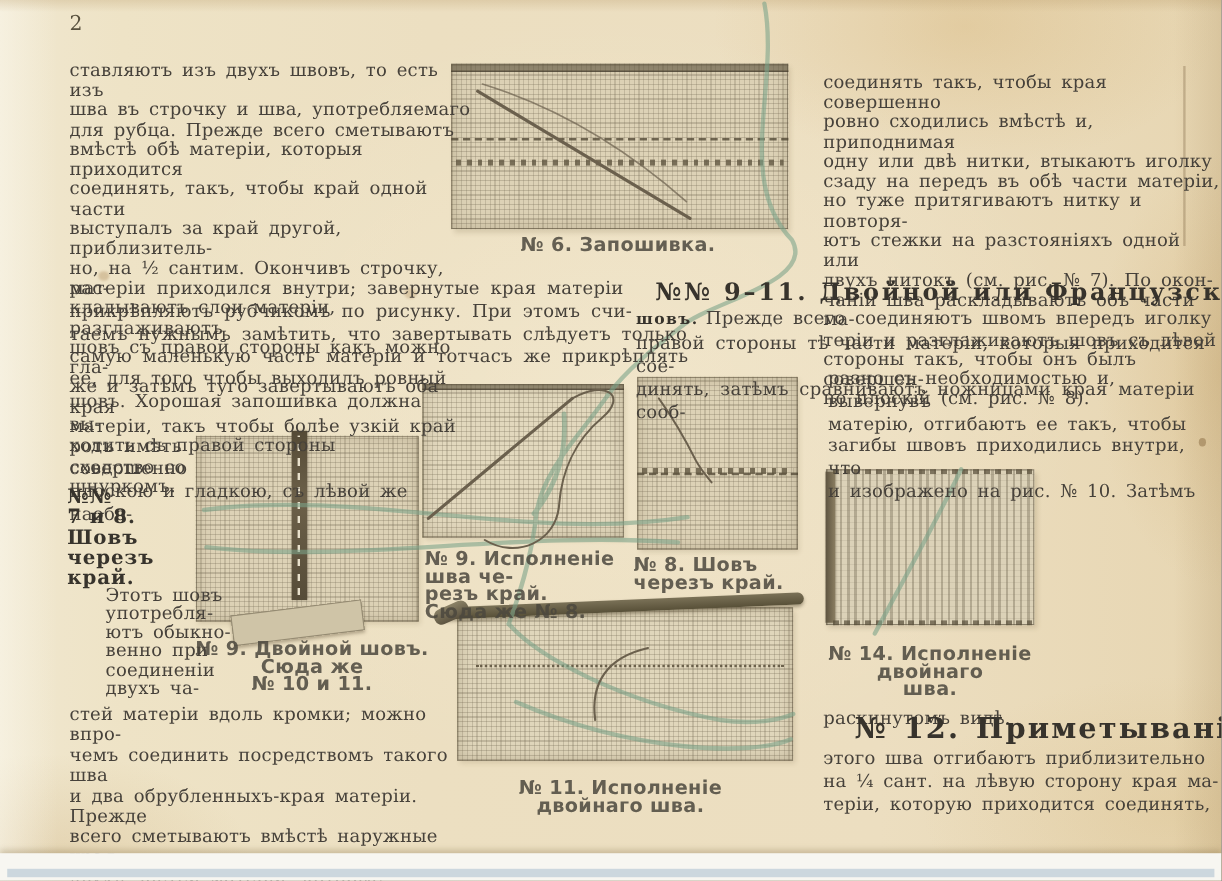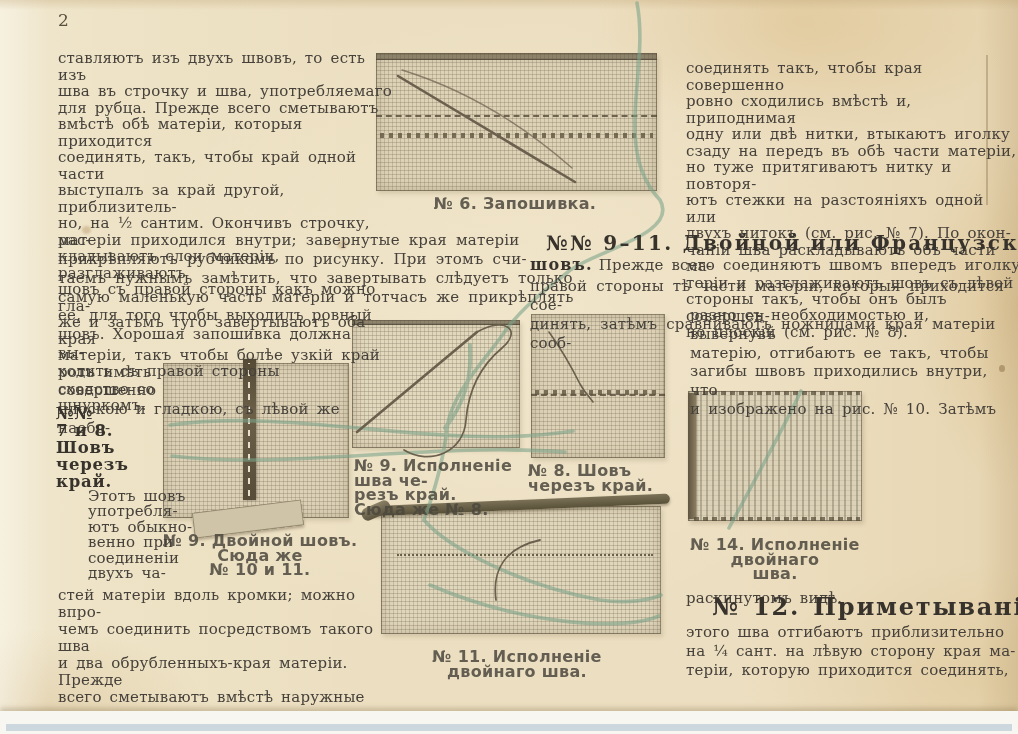--- a/index.html
+++ b/index.html
@@ -22,21 +22,21 @@
   }
   .txt{position:absolute;font-size:15px;line-height:16.5px;letter-spacing:.2px;
        word-spacing:3px;z-index:10;}
   .lines{white-space:pre-line;}
   .stretch{word-spacing:4px;}
   .pagenum{position:absolute;left:58px;top:10px;font-size:17px;color:#57503d;z-index:10;}
   .h78{position:absolute;left:56px;top:406px;width:118px;font-size:16.5px;font-weight:bold;
        line-height:16.9px;letter-spacing:.8px;color:#37332c;z-index:10;white-space:pre-line;}
   .h911{position:absolute;left:546px;top:231px;font-size:20px;font-weight:bold;
         letter-spacing:2.3px;color:#37332c;z-index:10;white-space:nowrap;}
-  .lead{font-weight:bold;font-size:16px;letter-spacing:1.2px;color:#37332c;margin-right:6px;}
+  .lead{font-weight:bold;font-size:13px;letter-spacing:1.2px;color:#37332c;margin-right:6px;}
   .h12row{display:flex;align-items:baseline;gap:9px;white-space:nowrap;}
   .h12{font-size:24px;font-weight:bold;letter-spacing:1.8px;color:#37332c;}
   .cap{position:absolute;font-family:"DejaVu Sans","Liberation Sans",sans-serif;
        font-size:16px;line-height:14.5px;color:#4c483e;letter-spacing:.3px;z-index:10;
        font-weight:bold;opacity:.85;}
   .cap.center{text-align:center;}
   
   .fig{position:absolute;z-index:2;}
   .weave{
     background-color:#ddd2b6;

